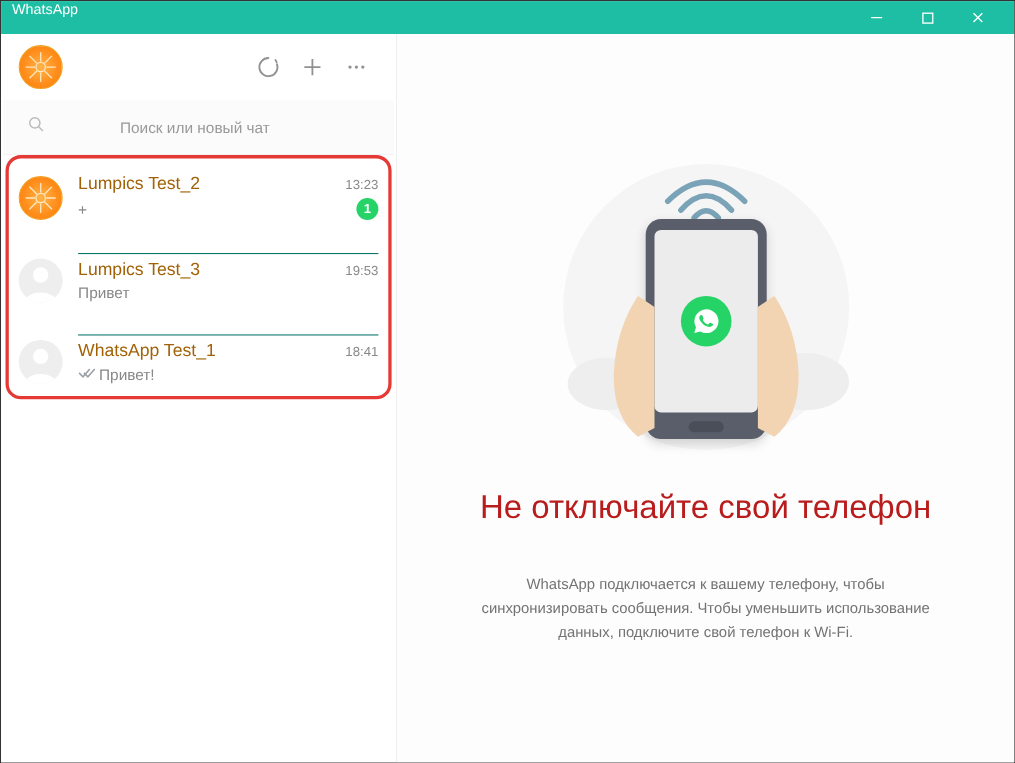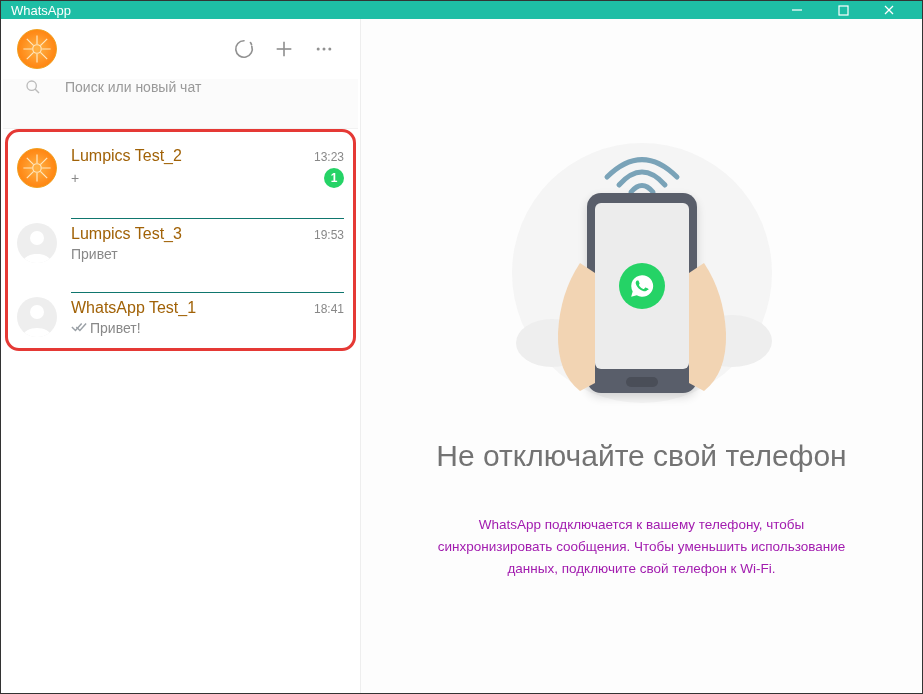--- a/index.html
+++ b/index.html
@@ -1,31 +1,31 @@
 <!DOCTYPE html>
 <html><head>
 <meta charset="utf-8">
 <style>
   * { box-sizing: border-box; margin: 0; padding: 0; }
   body { font-family: -apple-system, "Segoe UI", Helvetica, Arial, sans-serif; background: #000; }
   .window { width: 923px; height: 694px; margin: 0 auto; background: #fff; display: flex; flex-direction: column; border: 1px solid #333; }
-  .titlebar { height: 18px; background: #1ebea5; display: flex; align-items: center; padding: 0 10px; color: #fff; font-size: 13px; }
+  .titlebar { height: 30px; background: #1ebea5; display: flex; align-items: flex-start; padding: 0 10px; color: #fff; font-size: 13px; }
   .titlebar-title { flex: 1; }
   .titlebar-controls { display: flex; gap: 0; }
   .titlebar-btn { width: 46px; height: 30px; display: flex; align-items: center; justify-content: center; cursor: pointer; }
   .titlebar-btn svg { stroke: #fff; }
   .app-body { flex: 1; display: flex; background: #fff; overflow: hidden; }
   .sidebar { width: 360px; display: flex; flex-direction: column; border-right: 1px solid #eee; }
   .sidebar-header { height: 60px; background: #fff; display: flex; align-items: center; padding: 0 16px; }
   .avatar { width: 40px; height: 40px; border-radius: 50%; overflow: hidden; flex-shrink: 0; }
   .orange-avatar { background: radial-gradient(circle at 50% 50%, #ffb347 0%, #ff8c1a 60%, #ff7a00 100%); display: flex; align-items: center; justify-content: center; border: 1px solid #f0a020; }
   .orange-avatar svg { display: block; }
   .header-spacer { flex: 1; }
   .header-icon { width: 40px; height: 40px; display: flex; align-items: center; justify-content: center; cursor: pointer; color: #919191; }
-  .search-bar { height: 50px; background: #fbfbfb; display: flex; align-items: flex-start; padding: 0 14px; border-bottom: 1px solid #f2f2f2; margin: 0 2px; }
+  .search-bar { height: 50px; background: #fbfbfb; display: flex; align-items: center; padding: 0 14px; border-bottom: 1px solid #f2f2f2; margin: 0 2px; gap: 44px; }
   .search-icon { color: #bbb; margin-right: 24px; margin-left: 8px; }
   .search-input { border: none; outline: none; background: transparent; font-size: 14px; color: #777; flex: 1; }
   .search-input::placeholder { color: #999; }
   .chat-list { flex: 1; overflow-y: auto; position: relative; }
   .highlight-box { position: absolute; top: 0; left: 4px; right: 4px; height: 222px; border: 3px solid #e53935; border-radius: 14px; pointer-events: none; z-index: 5; }
   .chat-item { display: flex; padding: 12px 16px; cursor: pointer; align-items: center; min-height: 72px; }
   .chat-item + .chat-item .chat-content { border-top: 1px solid #0f766e; }
   .chat-item .avatar { margin-right: 14px; }
   .chat-content { flex: 1; min-width: 0; padding-top: 6px; padding-bottom: 6px; }
   .chat-row1 { display: flex; align-items: baseline; justify-content: space-between; }
@@ -36,22 +36,22 @@
   .unread-badge { background: #25d366; color: #fff; border-radius: 50%; min-width: 20px; height: 20px; display: flex; align-items: center; justify-content: center; font-size: 12px; font-weight: 600; padding: 0 4px; }
   .default-avatar { background: #eee; display: flex; align-items: center; justify-content: center; }
   .main-panel { flex: 1; display: flex; flex-direction: column; align-items: center; justify-content: center; background: #fdfdfd; padding: 30px 50px; }
   .illustration { width: 280px; height: 280px; position: relative; margin-bottom: 24px; }
   .cloud-circle { position: absolute; width: 260px; height: 260px; border-radius: 50%; background: #f5f5f5; left: 10px; top: 10px; }
   .phone { position: absolute; width: 110px; height: 200px; background: #595e6a; border-radius: 14px; left: 85px; top: 60px; box-shadow: 0 4px 10px rgba(0,0,0,0.15); }
   .phone-screen { position: absolute; inset: 10px 8px 24px 8px; background: #ececec; border-radius: 6px; display: flex; align-items: center; justify-content: center; }
   .phone-home { position: absolute; bottom: 6px; left: 50%; transform: translateX(-50%); width: 32px; height: 10px; border-radius: 5px; background: #4a4e58; }
   .wa-bubble { width: 46px; height: 46px; border-radius: 50%; background: #25d366; display: flex; align-items: center; justify-content: center; }
   .wifi-waves { position: absolute; left: 50%; top: 4px; transform: translateX(-50%); }
-  .main-title { font-size: 30px; color: #737373; font-weight: 300; text-align: center; line-height: 1.25; margin-bottom: 40px; }
-  .main-subtitle { font-size: 13.5px; color: #a21caf; text-align: center; line-height: 1.6; max-width: 440px; }
+  .main-title { font-size: 30px; color: #b91c1c; font-weight: 300; text-align: center; line-height: 1.25; margin-bottom: 40px; }
+  .main-subtitle { font-size: 13.5px; color: #737373; text-align: center; line-height: 1.6; max-width: 440px; }
   .checks { color: #9aa0a6; }
 </style>
 </head>
 <body>
 
 <div class="window">
   <div class="titlebar">
     <div class="titlebar-title">WhatsApp</div>
     <div class="titlebar-controls">
       <div class="titlebar-btn">

